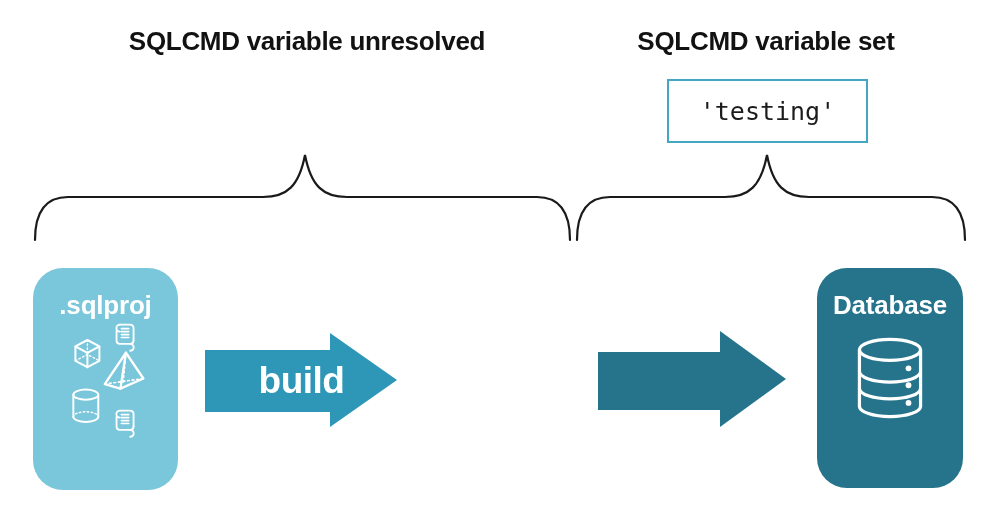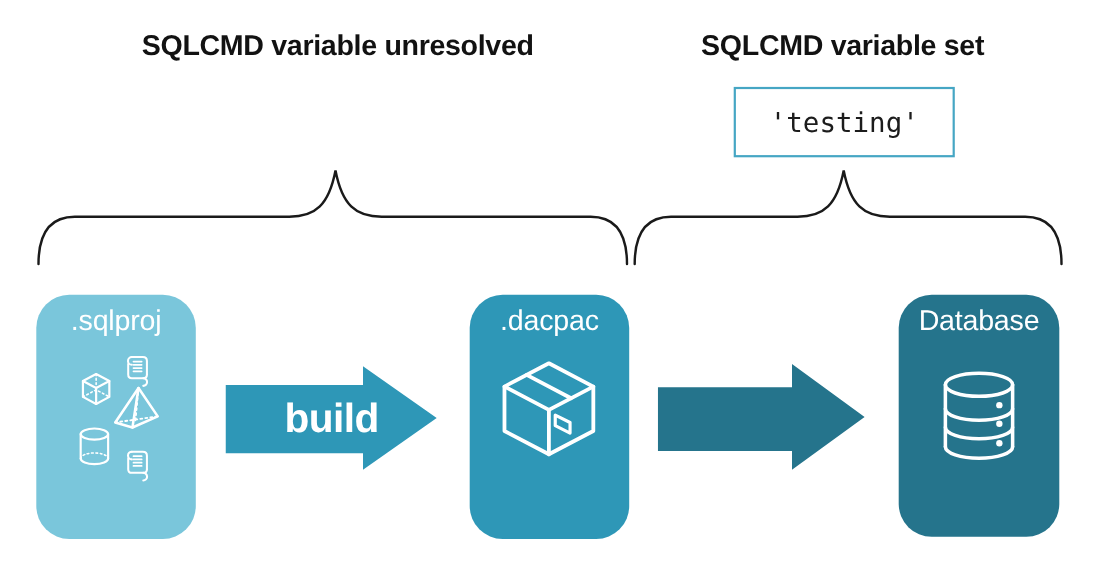--- a/index.html
+++ b/index.html
@@ -17,21 +17,21 @@
   .cb-right{left:667px;top:79px;width:197px;height:60px;}
   .codebox code{font-family:"DejaVu Sans Mono","Liberation Mono",monospace;
                 font-size:25px;color:#1c1c1c;}
 
   .braces{position:absolute;left:0;top:0;}
 
   .stage{position:absolute;top:268px;width:145px;height:222px;border-radius:30px;}
   .stage-sqlproj{left:33px;background:#7ac6db;}
   .stage-dacpac{left:427px;background:#2e97b7;}
   .stage-database{left:817px;background:#25748c;width:146px;height:220px;}
-  .stage-label{text-align:center;padding-top:8px;font-size:26px;font-weight:400;
+  .stage-label{text-align:center;padding-top:22px;font-size:26px;font-weight:700;
                color:#ffffff;letter-spacing:-0.2px;}
   .stage svg{position:absolute;}
   .stage-sqlproj .icon-cluster{left:37px;top:52px;}
   .stage-dacpac .icon-pkg{left:22px;top:54px;}
   .stage-database .icon-db{left:36px;top:62px;}
 
   .arrow-svg{position:absolute;}
   .arrow1{left:205px;top:332px;}
   .arrow2{left:598px;top:330px;}
   .arrow-label{position:absolute;display:flex;align-items:center;justify-content:center;
@@ -98,30 +98,20 @@
         <path stroke-width="2.2" d="M14 9 H24 M14 13 H24 M14 17 H24 M14 21 H24"></path>
       </g>
     </svg>
   </div>
 
   <svg class="arrow-svg arrow1" width="195" height="96" viewBox="0 0 195 96">
     <polygon fill="#2e97b7" points="0,18 125,18 125,1 192,48 125,95 125,80 0,80"></polygon>
   </svg>
   <div class="arrow-label al-build">build</div>
 
-  <div class="stage stage-dacpac">
-    <div class="stage-label">.dacpac</div>
-    <svg class="icon-pkg" width="100" height="105" viewBox="0 0 104 104" fill="none" stroke="#ffffff" stroke-width="3.6" stroke-linecap="round" stroke-linejoin="round">
-      <path d="M52 6 L94 28 L52 50 L10 28 Z"></path>
-      <path d="M10 28 V70 L52 92 V50"></path>
-      <path d="M94 28 V70 L52 92"></path>
-      <path d="M31 17 L73 39"></path>
-      <path stroke-width="3" d="M58 55 L72 62 V72 L58 65 Z"></path>
-    </svg>
-  </div>
 
   <svg class="arrow-svg arrow2" width="192" height="98" viewBox="0 0 192 98">
     <polygon fill="#25748c" points="0,22 122,22 122,1 188,49 122,97 122,80 0,80"></polygon>
   </svg>
 
   <div class="stage stage-database">
     <div class="stage-label">Database</div>
     <svg class="icon-db" width="74" height="96" viewBox="0 0 92 104" fill="none" stroke="#ffffff" stroke-width="4" stroke-linecap="round">
       <ellipse cx="46" cy="17" rx="38" ry="13"></ellipse>
       <path d="M8 17 V87 M84 17 V87"></path>

